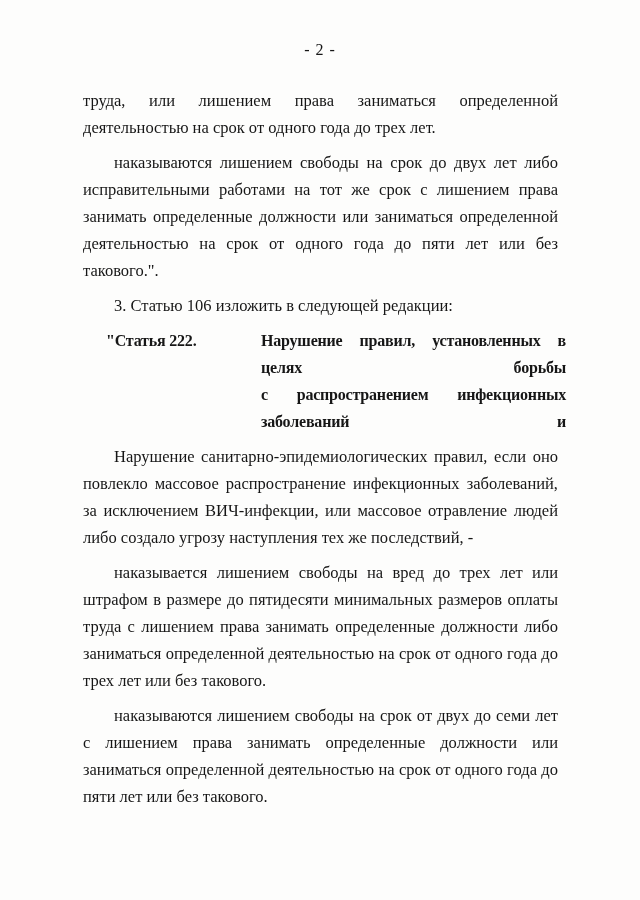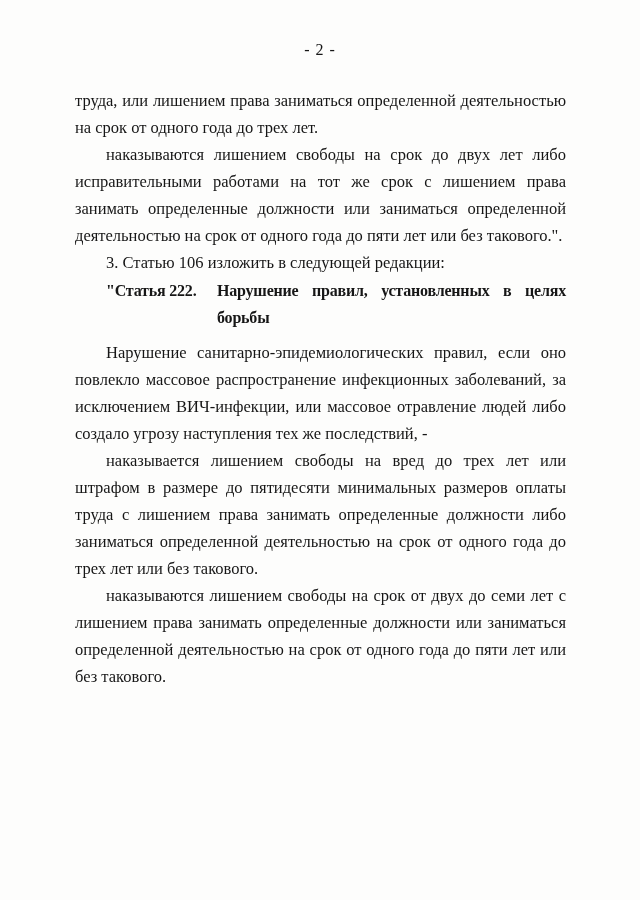--- a/index.html
+++ b/index.html
@@ -24,41 +24,42 @@
     line-height: 20px;
     letter-spacing: 1px;
   }
   .content {
     margin: 27px 74px 0 75px;
     font-size: 16.5px;
     line-height: 27px;
     text-align: justify;
   }
   p.para {
-    margin: 0;
+    margin: 8px;
     padding: 0;
   }
   p.para.indent {
     text-indent: 31px;
   }
   .heading {
     display: flex;
     font-weight: bold;
     margin: 1px 0 8px 0;
     font-size: 16px;
     letter-spacing: -0.2px;
   }
   .heading-label {
     flex: 0 0 111px;
     margin-left: 31px;
     white-space: nowrap;
   }
   .heading-body {
     flex: 1;
     min-width: 0;
+    margin-left: 44px;
   }
   .hline {
     display: block;
     text-align: justify;
   }
   .hline.just {
     text-align-last: justify;
   }
 </style>
 </head>
@@ -69,20 +70,21 @@
 
   <div class="content">
     <p class="para">труда, или лишением права заниматься определенной деятельностью на срок от одного года до трех лет.</p>
     <p class="para indent">наказываются лишением свободы на срок до двух лет либо исправительными работами на тот же срок с лишением права занимать определенные должности или заниматься определенной деятельностью на срок от одного года до пяти лет или без такового.".</p>
     <p class="para indent">3. Статью 106 изложить в следующей редакции:</p>
 
     <div class="heading">
       <span class="heading-label">"Статья 222.</span>
       <span class="heading-body">
         <span class="hline just">Нарушение правил, установленных в целях борьбы</span>
+        <span class="hline just">с распространением инфекционных заболеваний и</span>
       </span>
     </div>
 
     <p class="para indent">Нарушение санитарно-эпидемиологических правил, если оно повлекло массовое распространение инфекционных заболеваний, за исключением ВИЧ-инфекции, или массовое отравление людей либо создало угрозу наступления тех же последствий, -</p>
     <p class="para indent">наказывается лишением свободы на вред до трех лет или штрафом в размере до пятидесяти минимальных размеров оплаты труда с лишением права занимать определенные должности либо заниматься определенной деятельностью на срок от одного года до трех лет или без такового.</p>
     <p class="para indent">наказываются лишением свободы на срок от двух до семи лет с лишением права занимать определенные должности или заниматься определенной деятельностью на срок от одного года до пяти лет или без такового.</p>
   </div>
 </div>
 
 </body></html>

